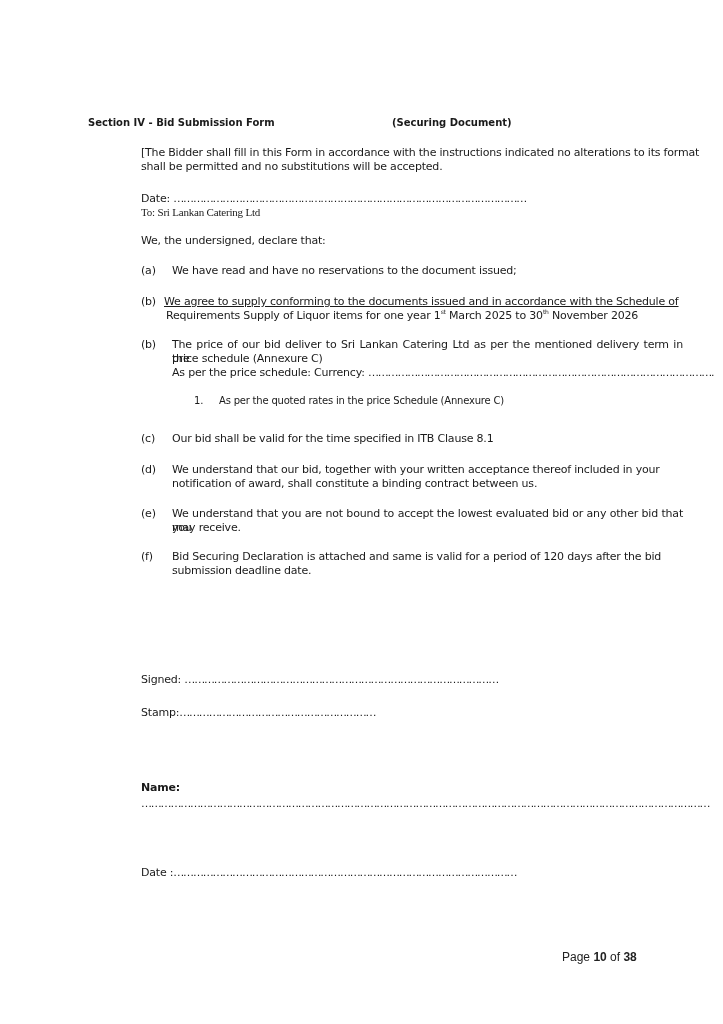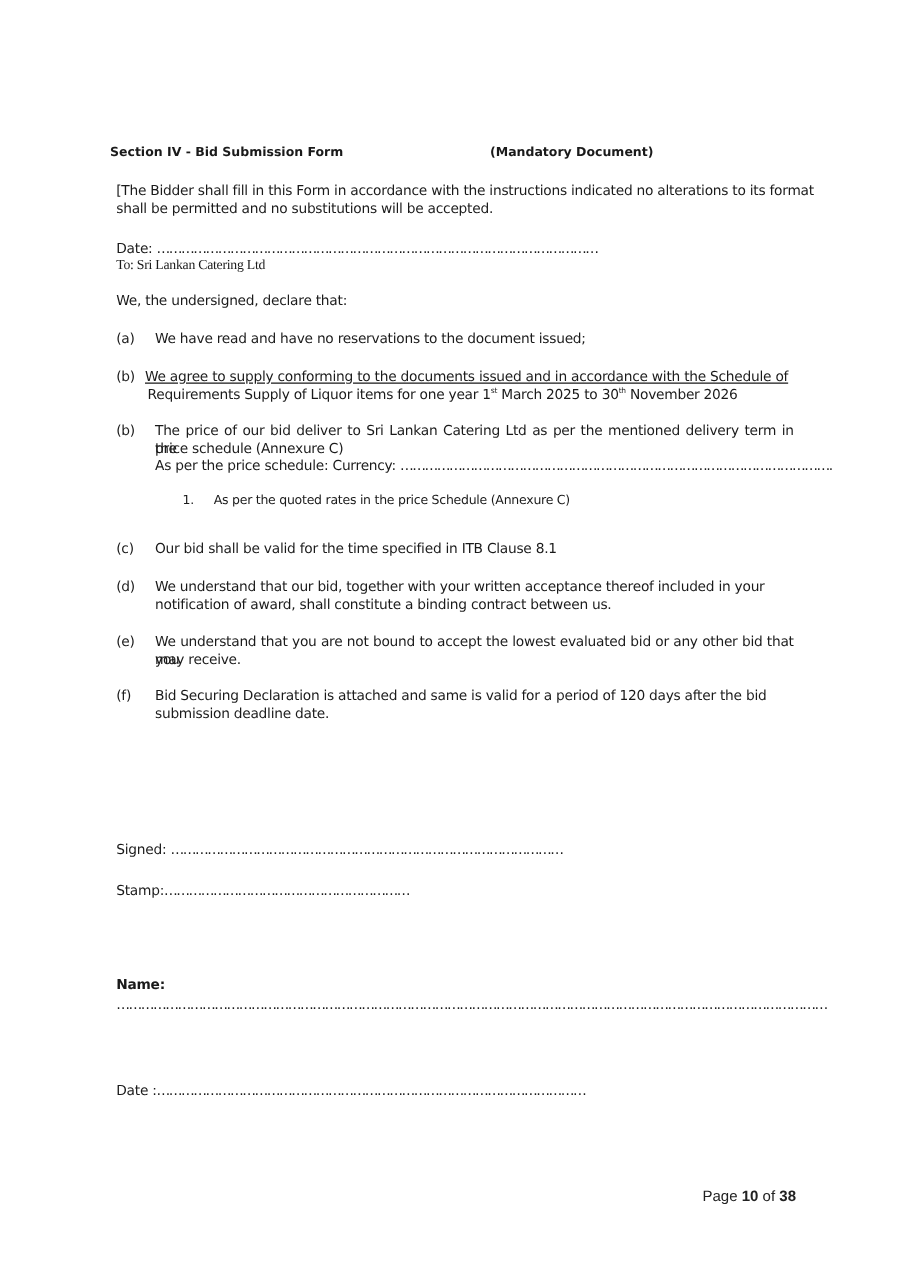--- a/index.html
+++ b/index.html
@@ -3,33 +3,33 @@
   <meta charset="utf-8">
   <style>
     html, body { margin: 0; padding: 0; background: #ffffff; }
     body {
       width: 723px; height: 1024px; position: relative; overflow: hidden;
       font-family: "DejaVu Sans", sans-serif; color: #1a1a1a;
       font-size: 11px;
     }
     .abs { position: absolute; white-space: nowrap; }
     .heading { font-weight: bold; font-size: 10px; }
-    .txt { font-size: 11px; line-height: 14px; letter-spacing: -0.2px; }
+    .txt { font-size: 11px; line-height: 14px; letter-spacing: -0.2px; margin-left: 48px; }
     .just { white-space: normal; text-align: justify; text-align-last: left; width: 511px; }
     .dots { letter-spacing: -1.2px; }
     .small { font-size: 10px; }
     sup { font-size: 6px; vertical-align: super; line-height: 0; }
     .footer { font-family: "Liberation Sans", sans-serif; font-size: 12px; color: #222; }
     .footer b { font-weight: bold; margin-top: 23px; }
   </style>
 </head>
 <body>
 
 <div class="abs heading" style="left:88px; top:117px;">Section IV - Bid Submission Form</div>
-<div class="abs heading" style="left:392px; top:117px;">(Mandatory Document)</div>
+<div class="abs heading" style="left:392px; top:117px;">(Securing Document)</div>
 
 <div class="abs txt" style="left:93px; top:146px;">[The Bidder shall fill in this Form in accordance with the instructions indicated no alterations to its format</div>
 <div class="abs txt" style="left:93px; top:160px;">shall be permitted and no substitutions will be accepted.</div>
 
 <div class="abs txt" style="left:93px; top:192px;">
   <span>Date:</span>
   <span class="dots">………………………………………………………………………………………………</span>
 </div>
 <div class="abs txt" style="left:93px; top:205px;font-family:Liberation Serif, serif;">To: Sri Lankan Catering Ltd</div>
 

